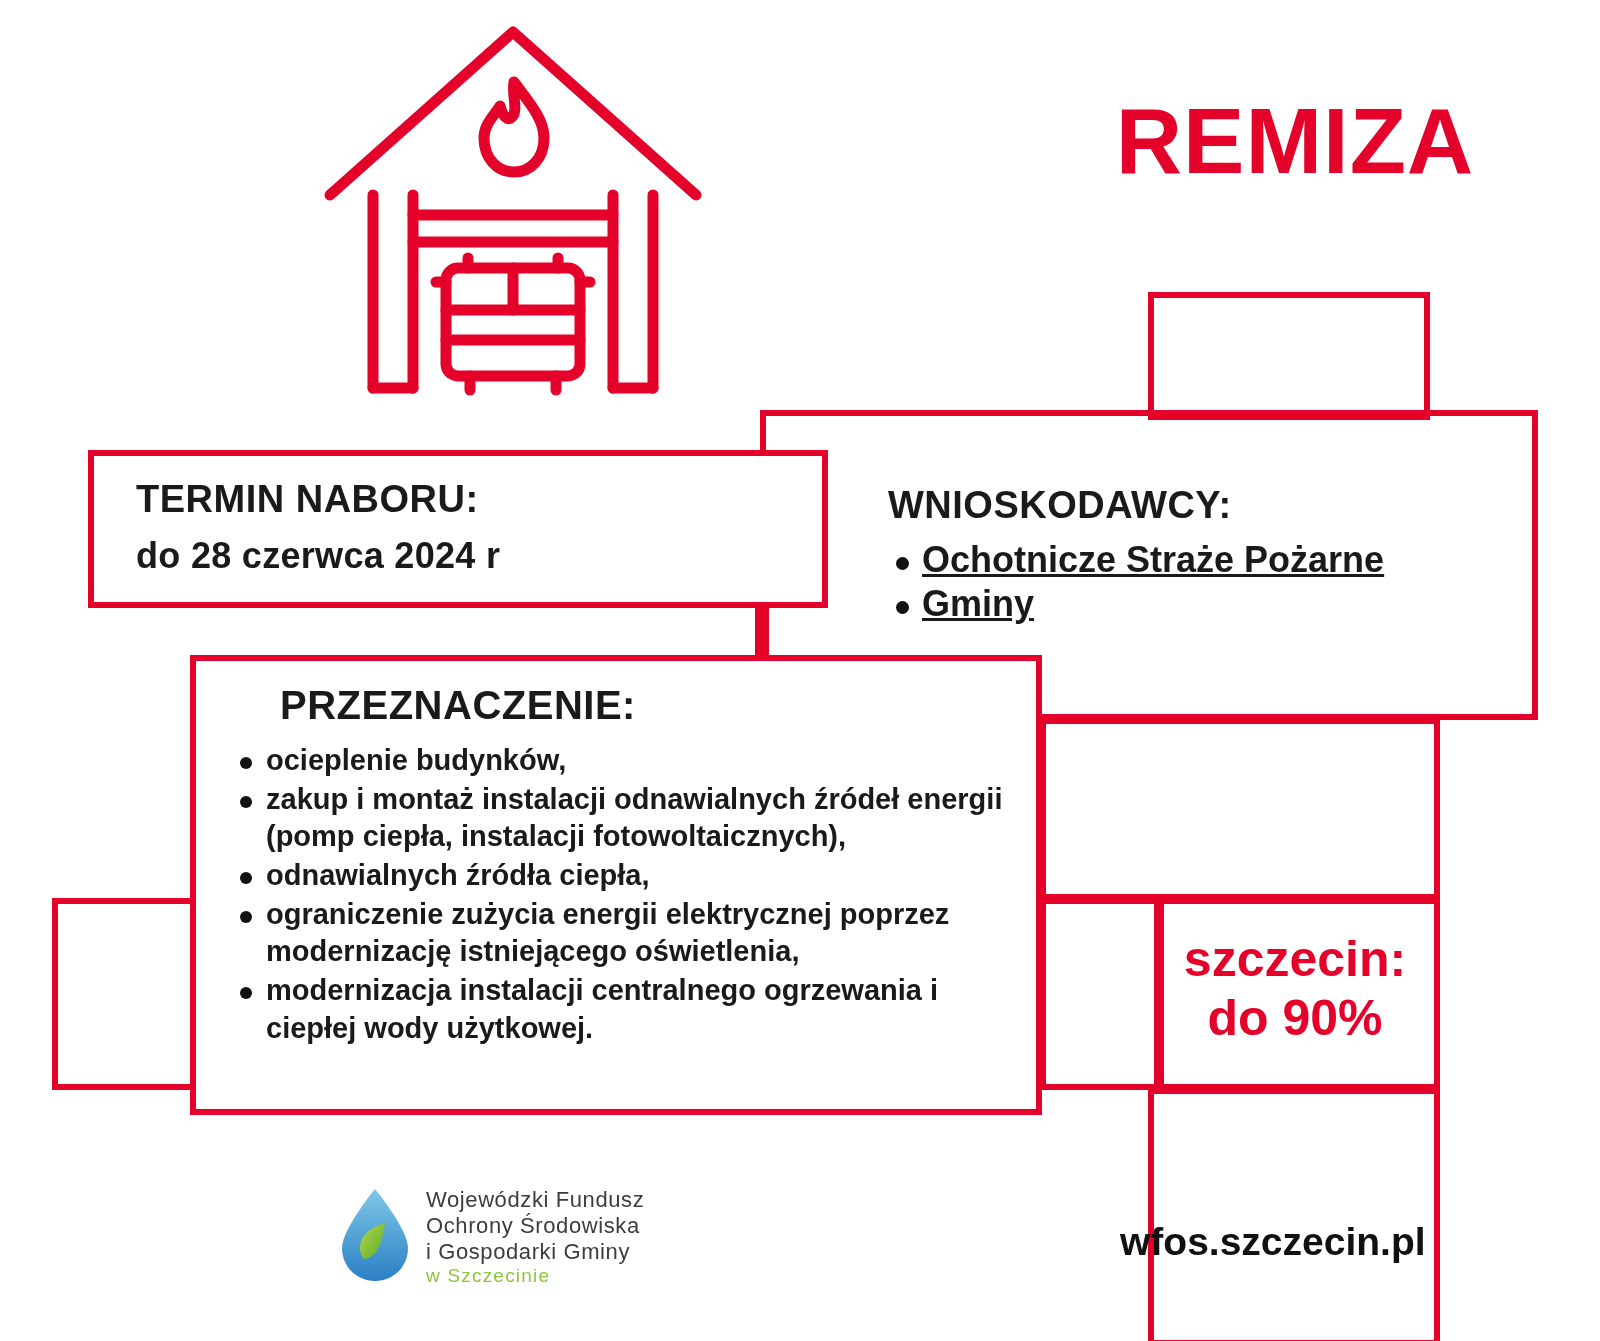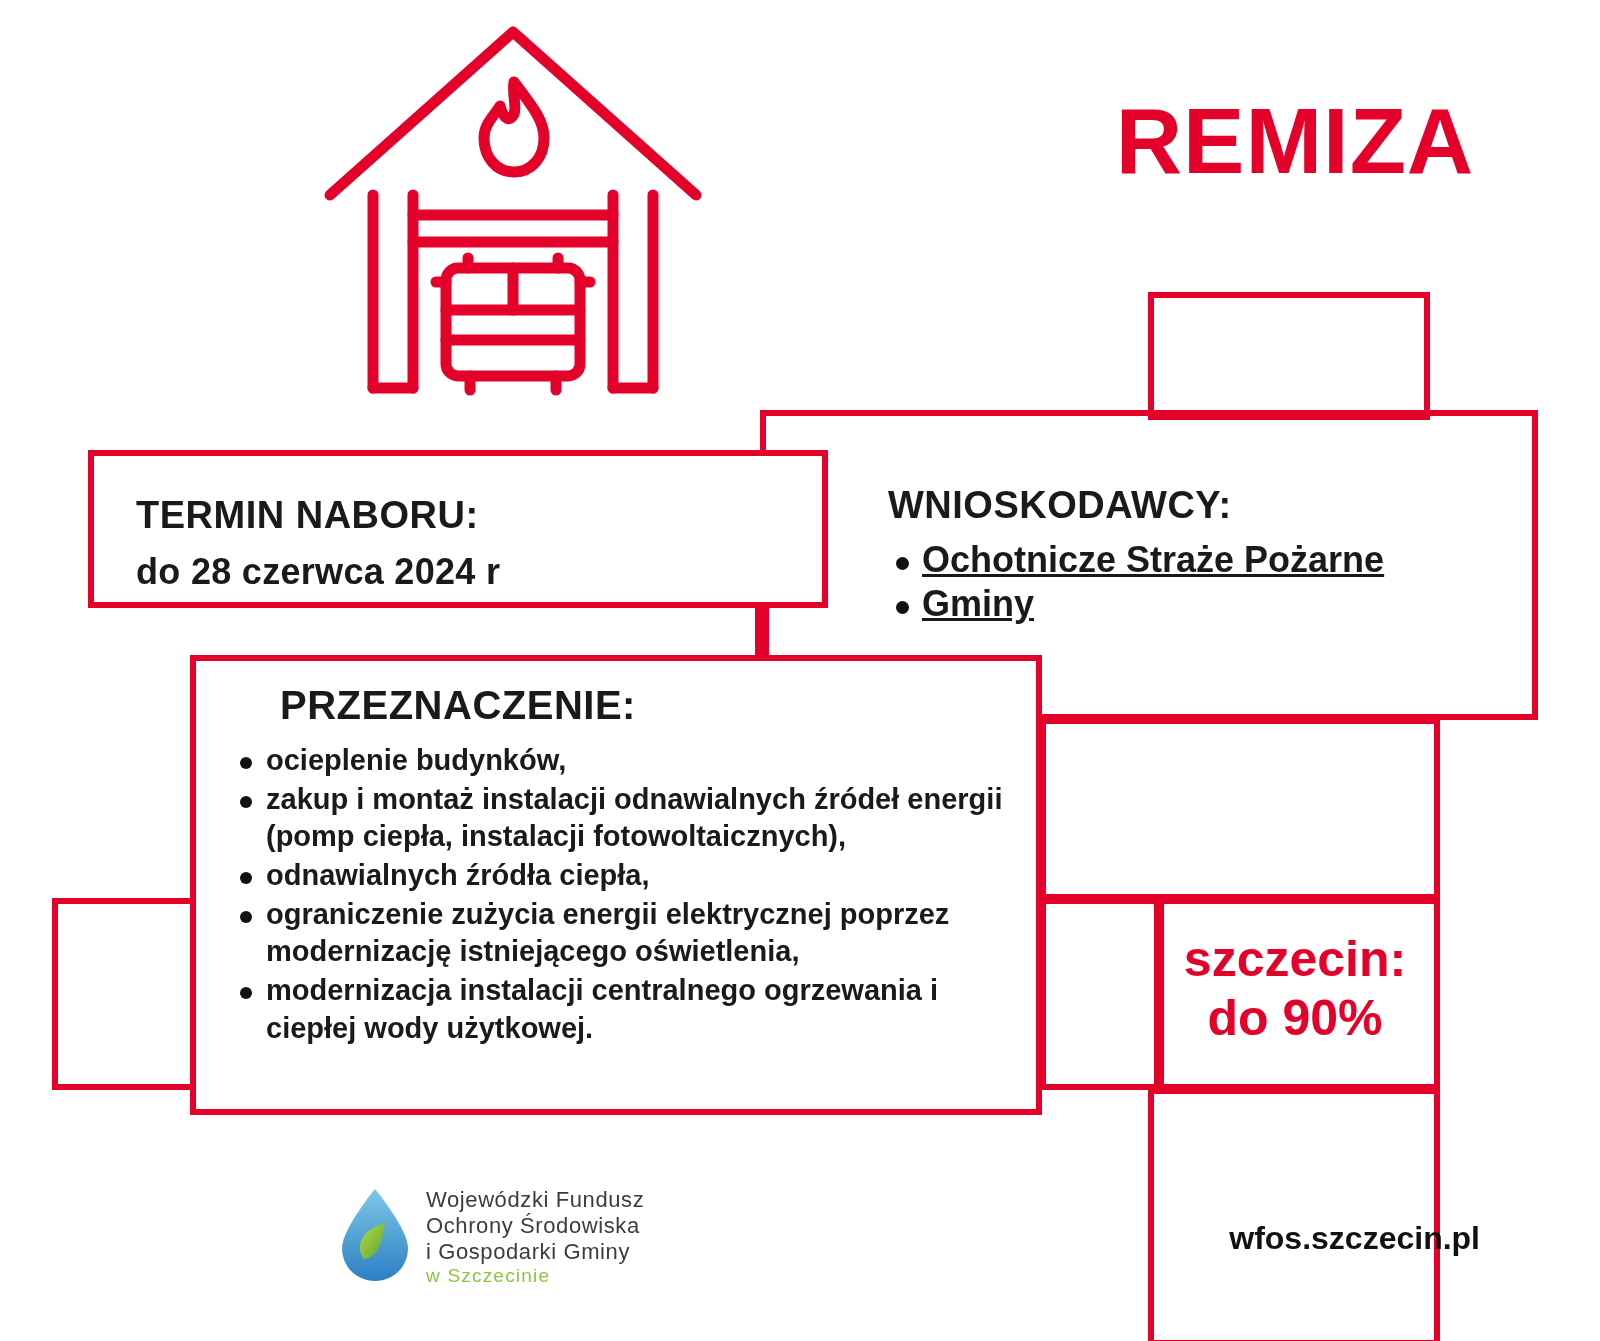--- a/index.html
+++ b/index.html
@@ -67,21 +67,21 @@
     left: 88px;
     top: 450px;
     width: 740px;
     height: 158px;
     padding: 22px 0 0 42px;
   }
   .card-termin .h {
     font-size: 38px;
     font-weight: bold;
     letter-spacing: .5px;
-    margin: 16px 0 14px 0;
+    margin: 0 0 14px 0;
   }
   .card-termin .sub {
     font-size: 36px;
     font-weight: bold;
     letter-spacing: .3px;
     margin: 0;
   }
 
   .card-wnioskodawcy {
     left: 868px;
@@ -170,22 +170,22 @@
     font-weight: bold;
     line-height: 1.18;
   }
 
   
   .url {
     position: absolute;
     left: 1120px;
     top: 1220px;
     width: 360px;
-    text-align: right;
-    font-size: 32px;
+    text-align: left;
+    font-size: 39px;
     font-weight: bold;
     color: #111;
   }
 
   
   .logo {
     position: absolute;
     left: 330px;
     top: 1185px;
     width: 370px;

